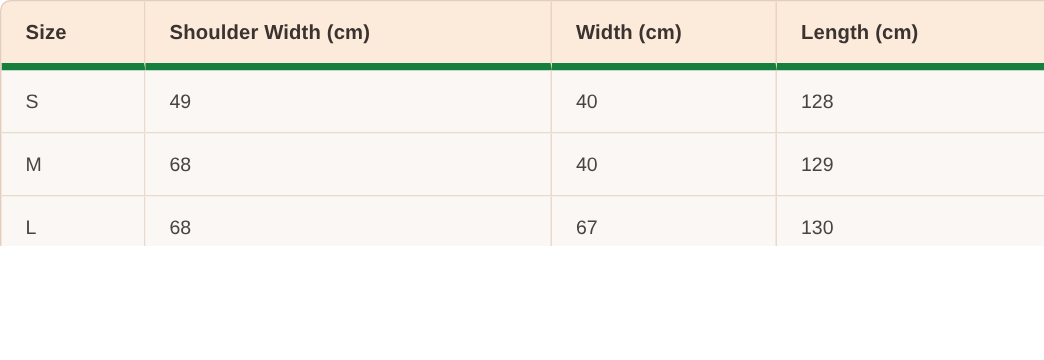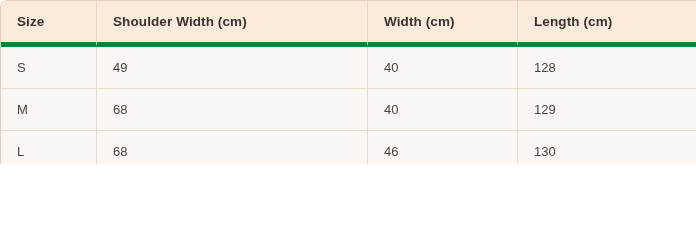--- a/index.html
+++ b/index.html
@@ -99,18 +99,18 @@
       </tr>
       <tr>
         <td>M</td>
         <td>68</td>
         <td>40</td>
         <td>129</td>
       </tr>
       <tr>
         <td>L</td>
         <td>68</td>
-        <td>46</td>
+        <td>67</td>
         <td>130</td>
       </tr>
     </tbody>
   </table>
 </div>
 
 </body></html>

